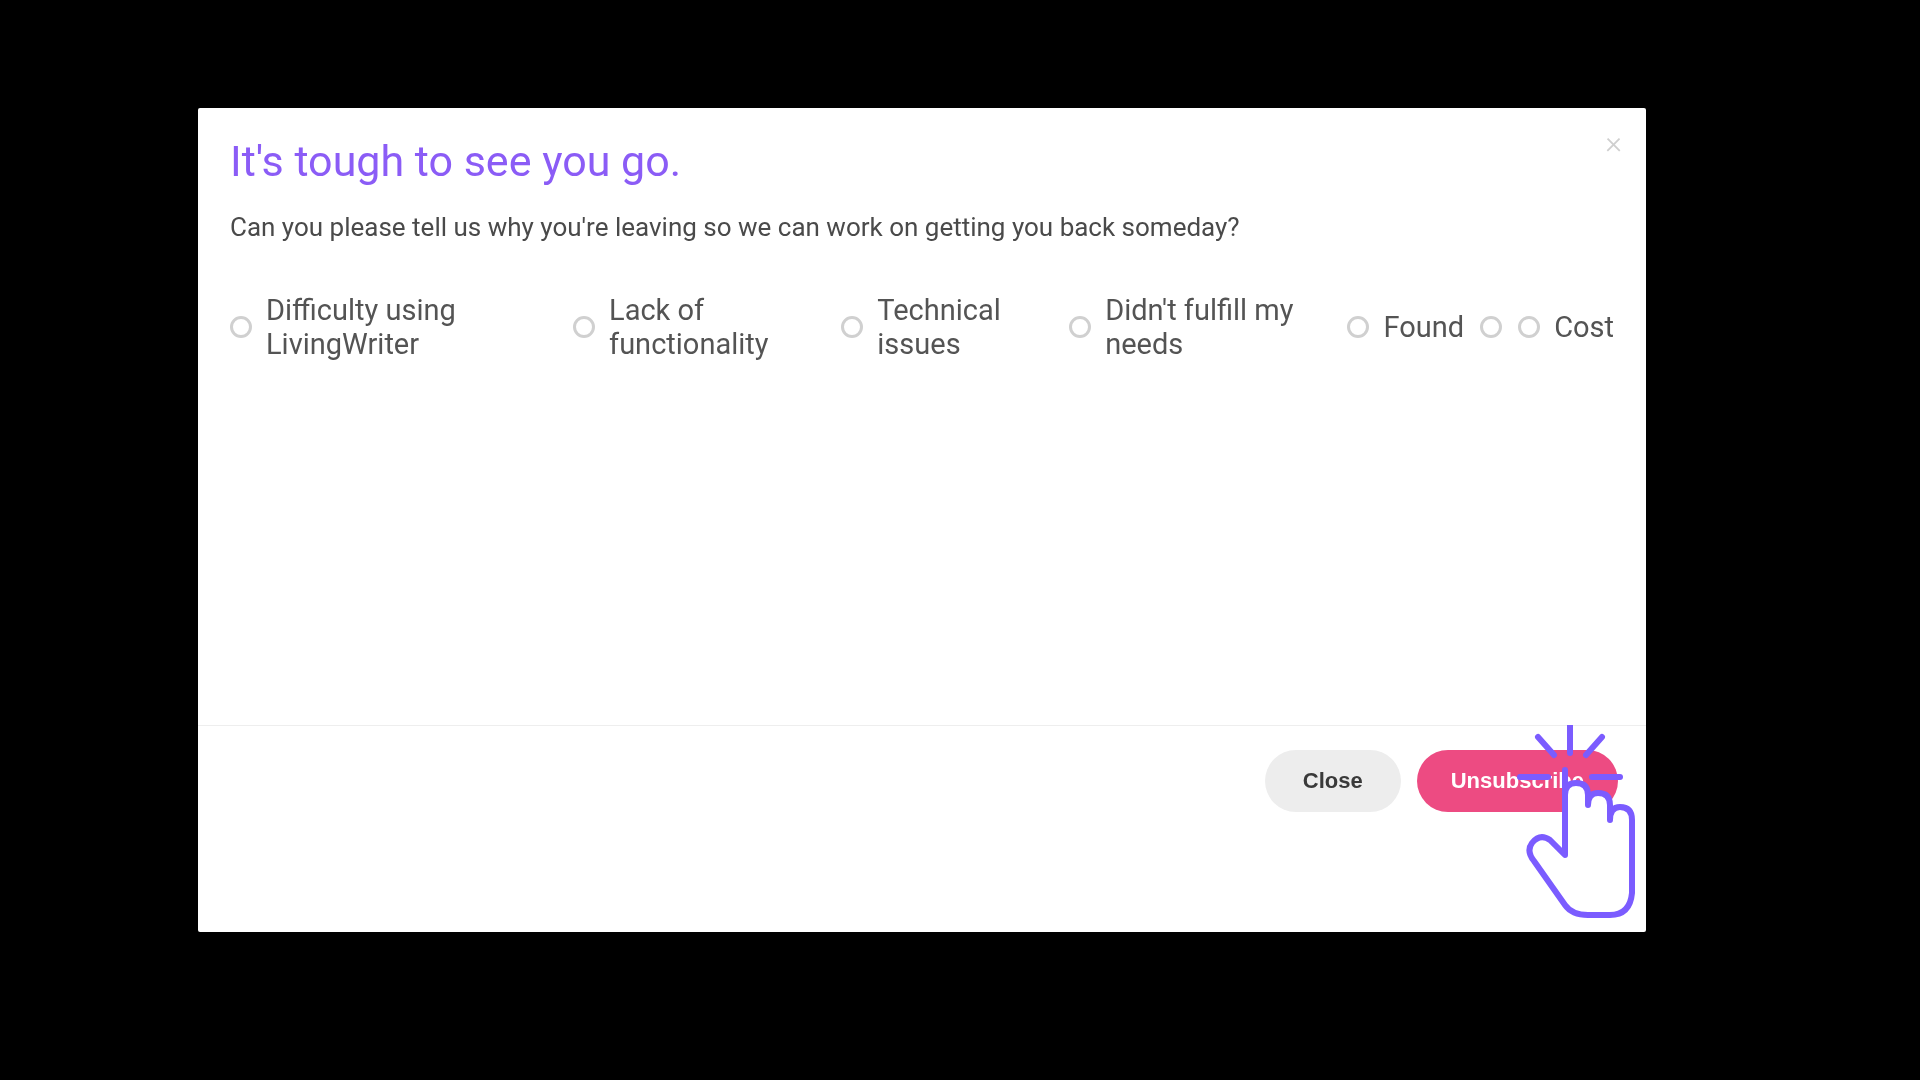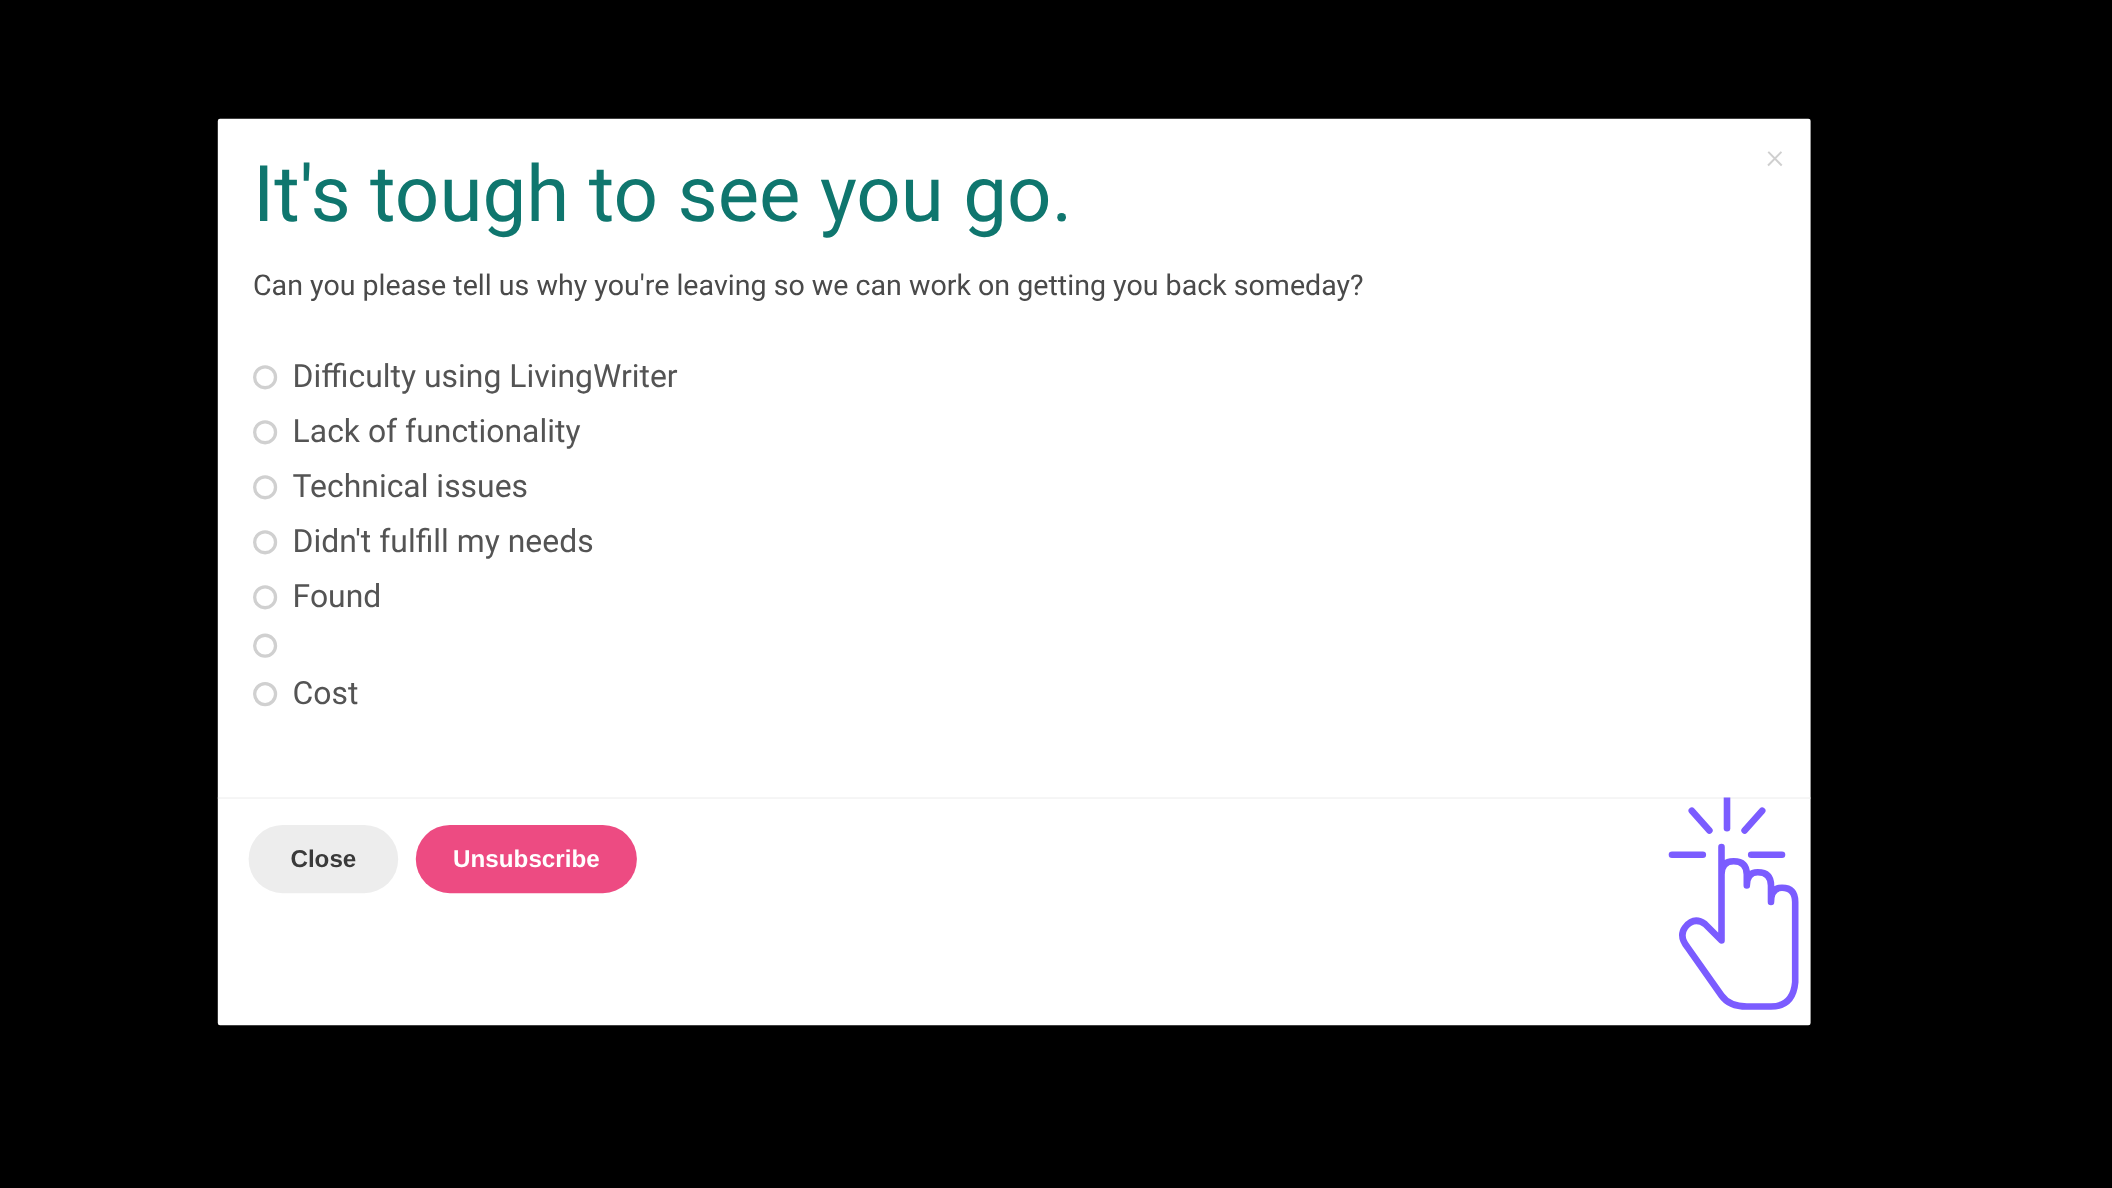--- a/index.html
+++ b/index.html
@@ -24,23 +24,23 @@
       background: #fff;
       border-radius: 2px;
       display: flex;
       flex-direction: column;
     }
     .modal-header {
       position: relative;
       padding: 28px 32px 0 32px;
     }
     .modal-title {
-      font-size: 71px;
+      font-size: 43px;
       font-weight: 400;
-      color: #0f766e;
+      color: #8b5cf6;
     }
     .close-x {
       position: absolute;
       top: 18px;
       right: 24px;
       font-size: 32px;
       color: #cfcfcf;
       cursor: pointer;
       line-height: 1;
       font-weight: 300;
@@ -50,21 +50,21 @@
       padding: 24px 32px;
     }
     .modal-subtitle {
       font-size: 26px;
       color: #4a4a4a;
       margin-bottom: 48px;
       line-height: 1.35;
     }
     .option-list {
       display: flex;
-      flex-direction: column;
+      flex-direction: row;
       gap: 16px;
     }
     .option-row {
       display: flex;
       align-items: center;
       gap: 14px;
       cursor: pointer;
     }
     .radio {
       width: 22px;
@@ -75,20 +75,21 @@
       flex-shrink: 0;
     }
     .option-label {
       font-size: 29px;
       color: #545454;
     }
     .modal-footer {
       border-top: 1px solid #eee;
       padding: 24px 28px 120px 28px;
       display: flex;
+      justify-content: flex-end;
       gap: 16px;
     }
     .btn {
       border: none;
       border-radius: 999px;
       padding: 18px 38px;
       font-size: 22px;
       font-weight: 600;
       cursor: pointer;
     }

